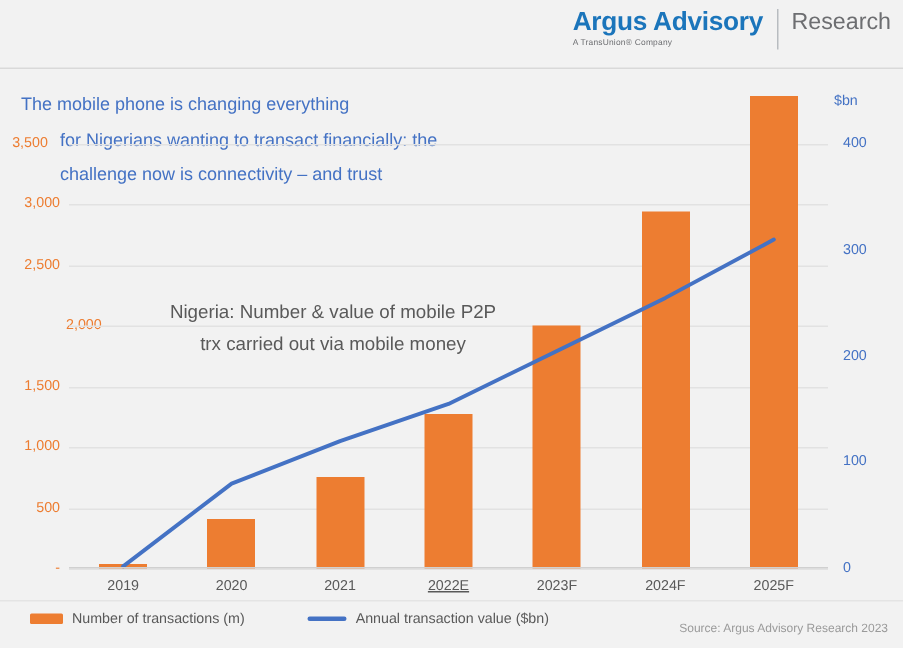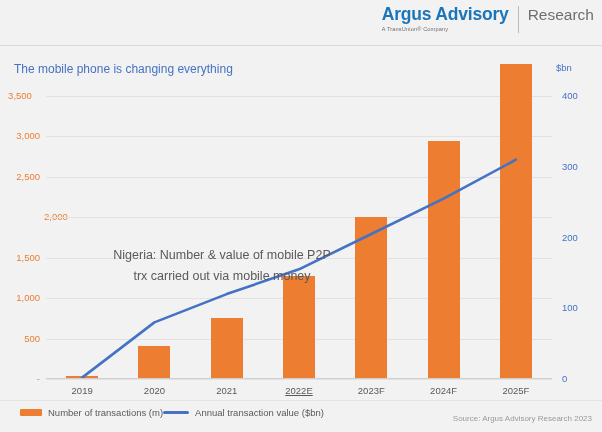--- a/index.html
+++ b/index.html
@@ -74,26 +74,26 @@
   
   .xlab{
     position:absolute;top:385px;font-size:9.5px;color:#595959;
     text-align:center;width:72px;
   }
   
   #annotation{
     position:absolute;left:72px;top:198px;width:300px;
     font-size:12.5px;color:#595959;line-height:21px;text-align:center;
   }
-  #annotation .a1{display:block;margin-top:47px;}
+  #annotation .a1{display:block;}
   #annotation .a2{display:block;}
   
   #legend{
     position:absolute;left:20px;top:407px;
-    display:flex;align-items:center;
+    display:flex;align-items:center;gap:42px;
   }
   .legend-item{display:flex;align-items:center;gap:6px;}
   .swatch-bar{width:22px;height:7px;background:#ED7D31;border-radius:1px;}
   .swatch-line{width:26px;height:3px;background:#4472C4;border-radius:2px;}
   .legend-label{font-size:9.5px;color:#595959;white-space:nowrap;}
   
   #source{
     position:absolute;right:10px;top:414px;
     font-size:8px;color:#9a9a9a;white-space:nowrap;
   }
@@ -112,20 +112,22 @@
       <div id="logo-tag">A TransUnion® Company</div>
     </div>
     <div id="logo-divider"></div>
     <div id="logo-research">Research</div>
   </div>
 </div>
 <div id="header-rule"></div>
 
 <div id="title">
   <span class="l1">The mobile phone is changing everything</span>
+  <span class="l2">for Nigerians wanting to transact financially: the</span>
+  <span class="l3">challenge now is connectivity – and trust</span>
 </div>
 
 <div id="chart-area">
 
   <div id="ylab-right-title">$bn</div>
 
   <div id="left-axis">
       <div class="ylab-left" style="left: 0px; width: 40px; text-align: right; top: 373px; position: absolute; color: rgb(237, 125, 49);">-</div>
       <div class="ylab-left" style="left: 0px; width: 40px; text-align: right; top: 332.571px; position: absolute; color: rgb(237, 125, 49);">500</div>
       <div class="ylab-left" style="left: 0px; width: 40px; text-align: right; top: 292.143px; position: absolute; color: rgb(237, 125, 49);">1,000</div>

